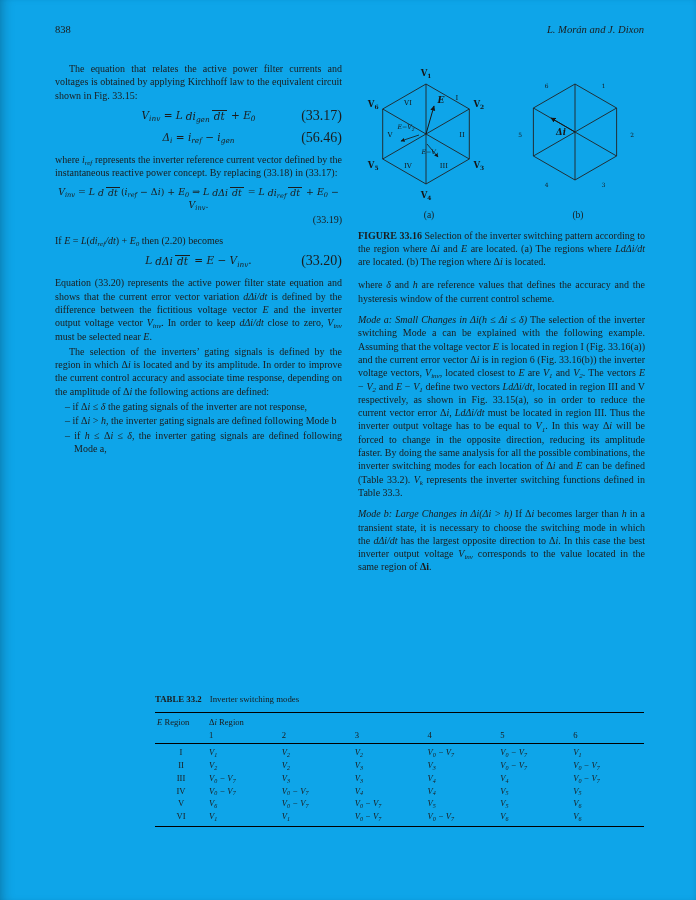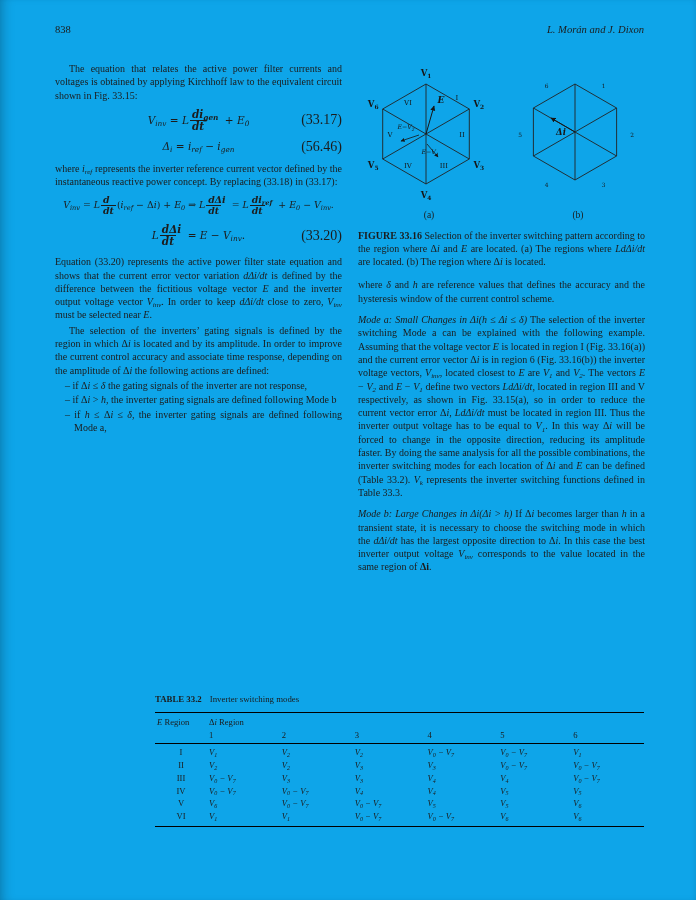--- a/index.html
+++ b/index.html
@@ -16,21 +16,21 @@
   .mode{margin-top:8px;}
   .t-i{font-style:italic;}
   .t-b{font-weight:bold;}
   sub{font-size:0.7em;vertical-align:baseline;position:relative;top:0.3em;line-height:0;font-style:italic;}
   .equation{position:relative;text-align:center;margin:7px 0 8px 0;font-size:10.5px;
             font-family:"DejaVu Serif","Liberation Serif",serif;}
   .eqbody{display:inline-block;}
   .eqnum{position:absolute;right:0;top:50%;transform:translateY(-50%);font-size:14px;font-family:"Liberation Serif",serif;}
   .eqnum-below{display:block;text-align:right;font-size:10px;margin-top:1px;font-family:"Liberation Serif",serif;}
   .eq-long .eqbody{font-size:9.4px;}
-  .frac{display:inline-flex;flex-direction:column;align-items:flex-start;vertical-align:middle;margin:0 1px;line-height:1.05;font-weight:bold;}
+  .frac{display:inline-flex;flex-direction:row;align-items:flex-end;vertical-align:middle;margin:0 1px;line-height:1.05;}
   .fnum,.fden{display:block;padding:0 2px;}
   .fden{border-top:0.8px solid #1c1c1c;}
   .bullet{padding-left:19px;text-indent:-9px;margin-bottom:1px;}
   .figure{margin-bottom:4px;}
   .hex-row{display:flex;justify-content:space-between;align-items:flex-start;padding:0 2px;}
   .hex-cell{text-align:center;}
   .sublabel{font-size:9.5px;margin-top:2px;}
   .caption{font-size:10px;line-height:1.32;text-align:justify;margin-top:7px;margin-bottom:10px;}
   .table-block{position:absolute;left:155px;top:694px;width:489px;}
   .table-heading{font-size:8.8px;margin-bottom:8px;}
@@ -79,22 +79,24 @@
       <span class="eqbody"><span class="t-i">V</span><sub>inv</sub><span class="t-r"> = </span><span class="t-i">L</span><span class="frac">
             <span class="fnum"><span class="t-i">d</span></span>
             <span class="fden"><span class="t-i">dt</span></span>
           </span><span class="t-r">(</span><span class="t-i">i</span><sub>ref</sub><span class="t-r"> − Δ</span><span class="t-i">i</span><span class="t-r">) + </span><span class="t-i">E</span><sub>0</sub><span class="t-r"> ⇒ </span><span class="t-i">L</span><span class="frac">
             <span class="fnum"><span class="t-i">dΔi</span></span>
             <span class="fden"><span class="t-i">dt</span></span>
           </span><span class="t-r"> = </span><span class="t-i">L</span><span class="frac">
             <span class="fnum"><span class="t-i">di</span><sub>ref</sub></span>
             <span class="fden"><span class="t-i">dt</span></span>
           </span><span class="t-r"> + </span><span class="t-i">E</span><sub>0</sub><span class="t-r"> − </span><span class="t-i">V</span><sub>inv</sub><span class="t-r">.</span></span>
-    </div>
-
+      <span class="eqnum-below">(33.19)</span>
+    </div>
+
+    <p><span class="t-r">If </span><span class="t-i">E</span><span class="t-r"> = </span><span class="t-i">L</span><span class="t-r">(</span><span class="t-i">di</span><sub>ref</sub><span class="t-i">/dt</span><span class="t-r">) + </span><span class="t-i">E</span><sub>0</sub><span class="t-r"> then (2.20) becomes</span></p>
 
     <div class="equation">
       <span class="eqbody"><span class="t-i">L</span><span class="frac">
             <span class="fnum"><span class="t-i">dΔi</span></span>
             <span class="fden"><span class="t-i">dt</span></span>
           </span><span class="t-r"> = </span><span class="t-i">E</span><span class="t-r"> − </span><span class="t-i">V</span><sub>inv</sub><span class="t-r">.</span></span>
       <span class="eqnum">(33.20)</span>
     </div>
 
     <p><span class="t-r">Equation (33.20) represents the active power filter state equation and shows that the current error vector variation </span><span class="t-i">dΔi/dt</span><span class="t-r"> is defined by the difference between the fictitious voltage vector </span><span class="t-i">E</span><span class="t-r"> and the inverter output voltage vector </span><span class="t-i">V</span><sub>inv</sub><span class="t-r">. In order to keep </span><span class="t-i">dΔi/dt</span><span class="t-r"> close to zero, </span><span class="t-i">V</span><sub>inv</sub><span class="t-r"> must be selected near </span><span class="t-i">E</span><span class="t-r">.</span></p>

